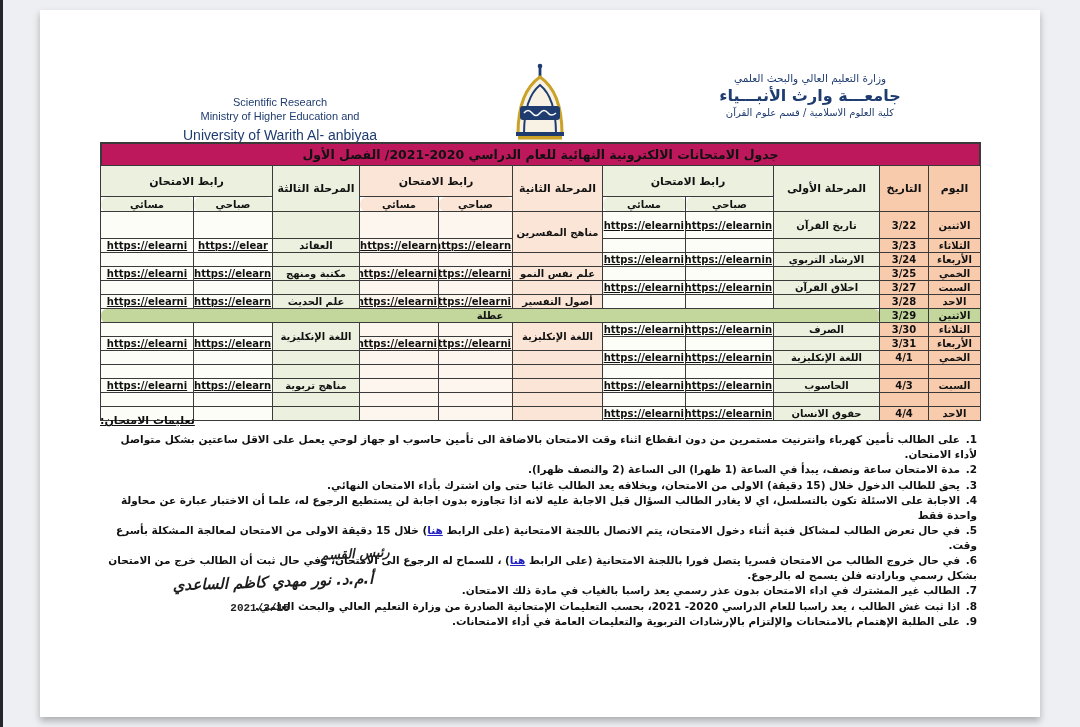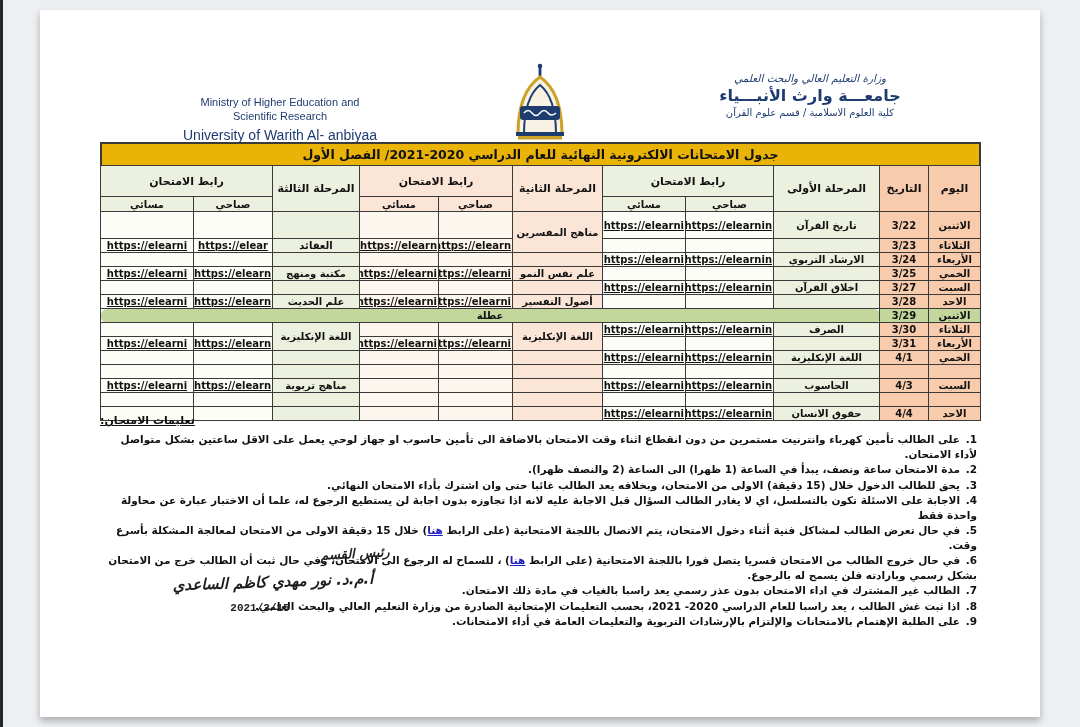--- a/index.html
+++ b/index.html
@@ -8,36 +8,36 @@
   .edge-line{position:absolute;left:0;top:0;width:3px;height:727px;background:#23262b;}
   .page{position:absolute;left:40px;top:10px;width:1000px;height:707px;background:#ffffff;
         box-shadow:0 4px 7px rgba(0,0,0,.28);}
   
   .en-block{position:absolute;left:95px;top:85px;width:290px;text-align:center;color:#1f3c70;
             font-family:"Liberation Sans",sans-serif;}
   .en-min{font-size:11px;line-height:14px;}
   .en-univ{font-size:14px;margin-top:4px;}
   .logo{position:absolute;left:468px;top:52px;width:64px;height:82px;}
   .ar-block{position:absolute;right:80px;top:62px;width:300px;text-align:center;color:#1f3c70;direction:rtl;}
-  .ar-min{font-size:10.5px;font-style:italic;}
+  .ar-min{font-size:10.5px;}
   .ar-univ{font-size:16px;font-weight:bold;margin-top:2px;}
   .ar-col{font-size:10px;font-weight:normal;margin-top:2px;}
   
-  .title-bar{position:absolute;left:60px;top:132px;width:877px;height:21px;background:#eab308;
+  .title-bar{position:absolute;left:60px;top:132px;width:877px;height:21px;background:#be185d;
              border:2px solid #3a3a3a;direction:rtl;text-align:center;font-weight:bold;
              font-size:12.5px;line-height:21px;color:#111;}
   
   table.sched{position:absolute;left:60px;top:155px;width:881px;border-collapse:collapse;
               direction:rtl;table-layout:fixed;}
   table.sched th,table.sched td{border:1px solid #3a3a3a;padding:0 1px;overflow:hidden;
               white-space:nowrap;text-align:center;vertical-align:middle;color:#111;}
   table.sched th{font-size:10.5px;font-weight:bold;}
   table.sched td{font-size:10px;height:13px;font-weight:bold;}
   tr.hdr1 th{height:30px;font-size:11px;}
-  tr.hdr2 th{height:14px;font-size:10px;}
+  tr.hdr2 th{height:14px;font-size:10px;border-radius:7px;}
   tr.tall td{height:26px;}
   .c-day{background:#f8cbad;}
   .c-date{background:#f8cbad;}
   .g{background:#ebf1de;}
   .gw{background:#fbfdf6;}
   .p{background:#fbe5d6;}
   .pw{background:#fdf6ee;}
   .sub{font-size:10.5px;}
   .lnk{color:#2020c0;text-decoration:underline;font-size:9.5px;font-weight:bold;}
   .hol{background:#c3d69b;}
@@ -57,22 +57,22 @@
             font-size:11px;font-weight:bold;color:#222;font-family:Liberation Mono, monospace;}
 </style>
 </head>
 <body>
 
 <div class="edge-line"></div>
 
 <div class="page">
 
   <div class="en-block">
+    <div class="en-min">Scientific Research</div>
     <div class="en-min">Ministry of Higher Education and</div>
-    <div class="en-min">Scientific Research</div>
     <div class="en-univ">University of Warith Al- anbiyaa</div>
   </div>
 
   <div class="logo">
     <svg viewBox="0 0 64 82" width="64" height="82">
       <rect x="30.6" y="4" width="2.8" height="12" fill="#1f3c70"></rect>
       <circle cx="32" cy="4" r="2.3" fill="#1f3c70"></circle>
       <path d="M10 72 Q10 30 32 15 Q54 30 54 72 Z" fill="#f7f2e3" stroke="#c9a227" stroke-width="3"></path>
       <path d="M16 72 Q16 36 32 23 Q48 36 48 72" fill="none" stroke="#1f3c70" stroke-width="2"></path>
       <rect x="12" y="44" width="40" height="14" rx="3" fill="#1f3c70"></rect>

